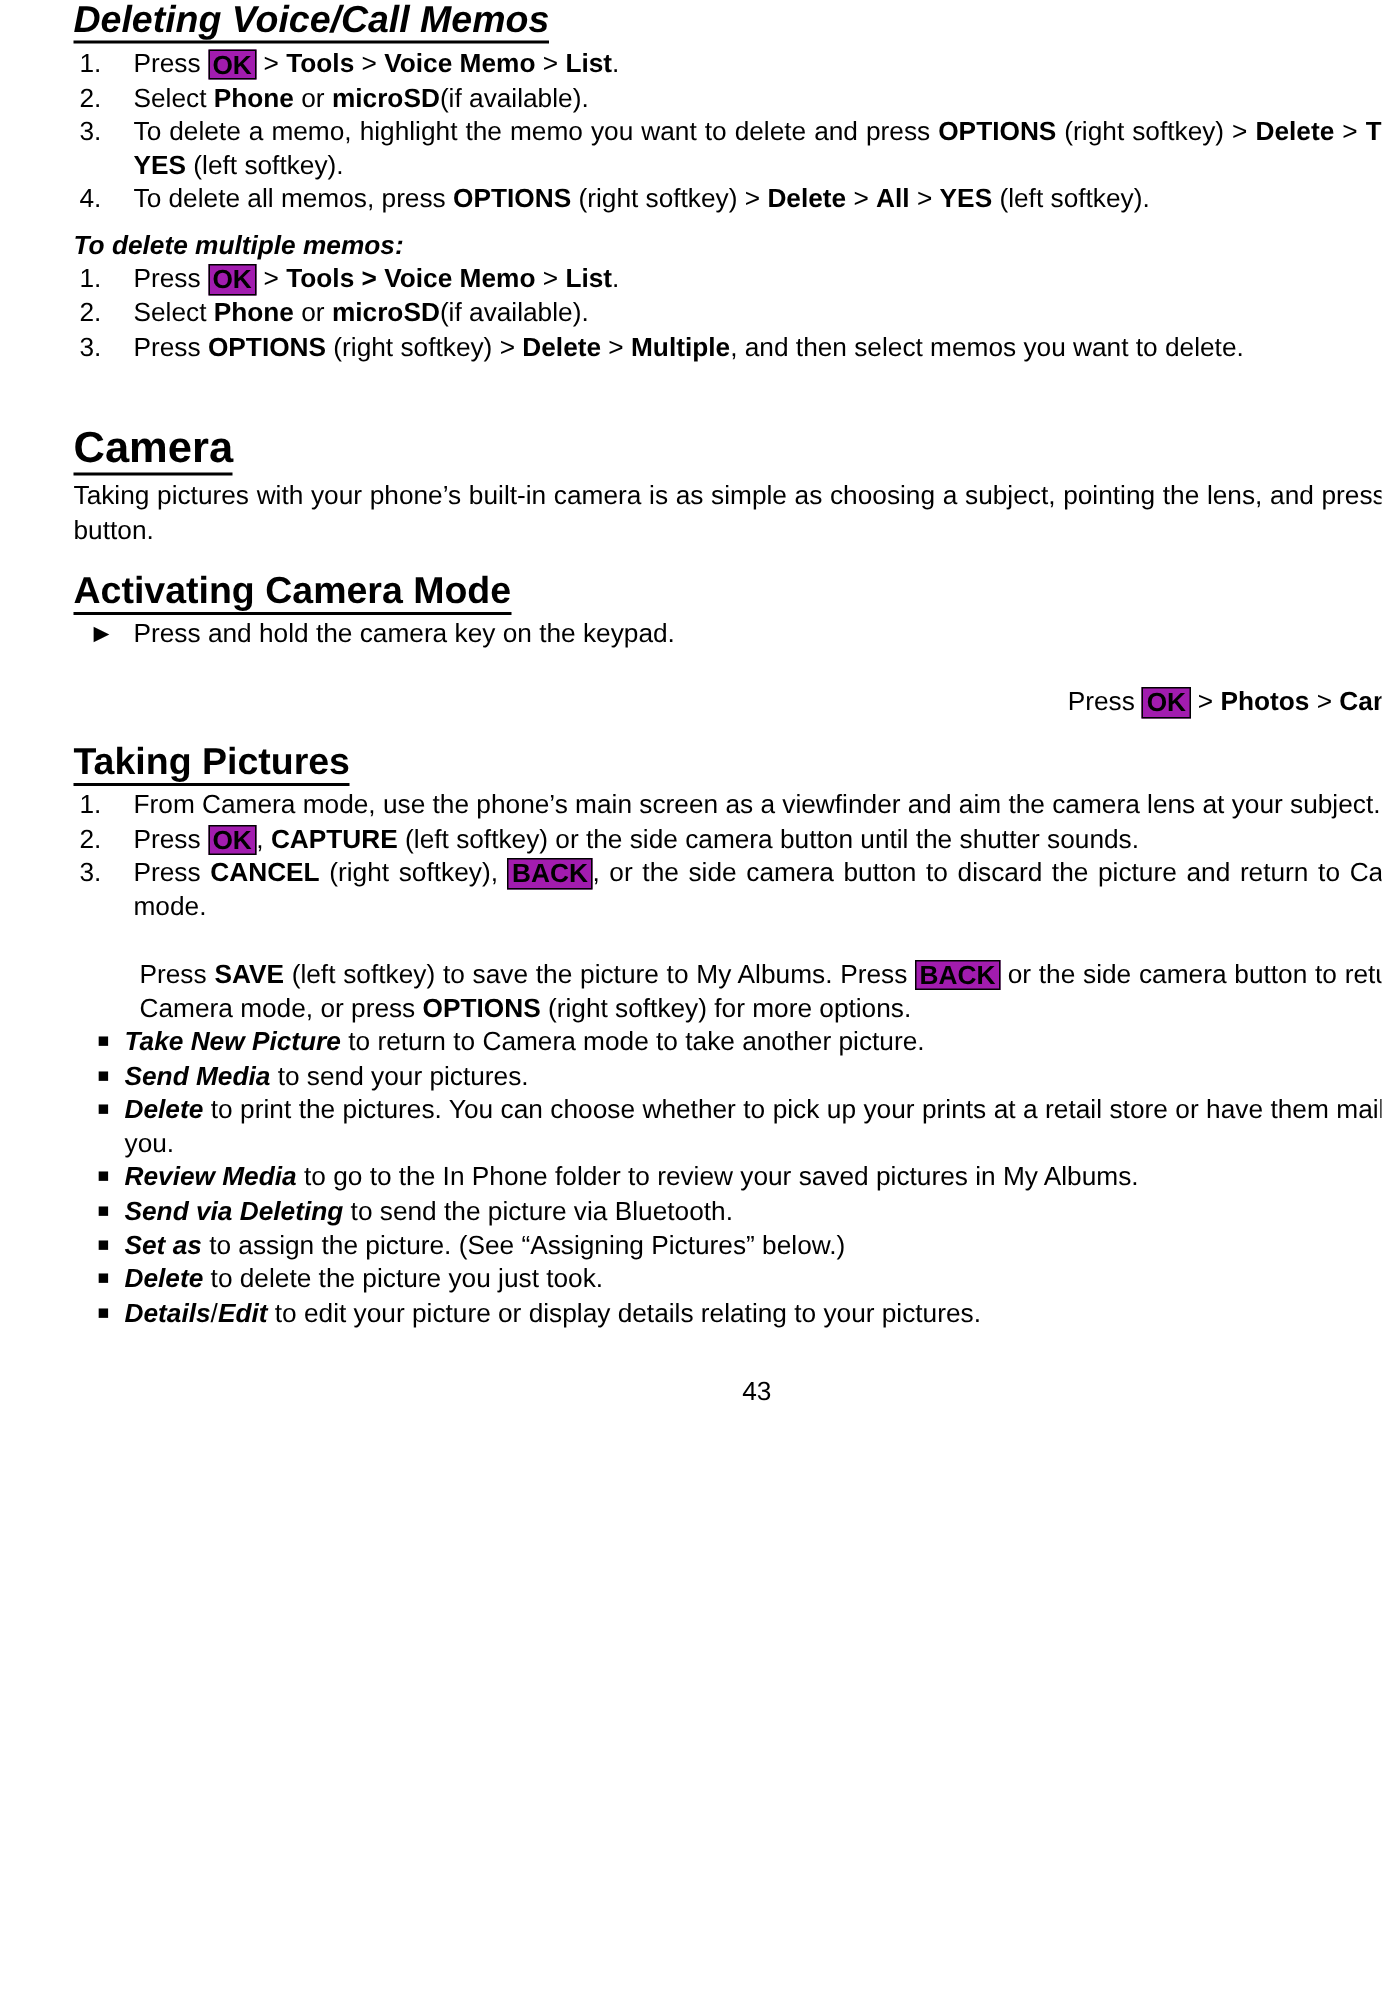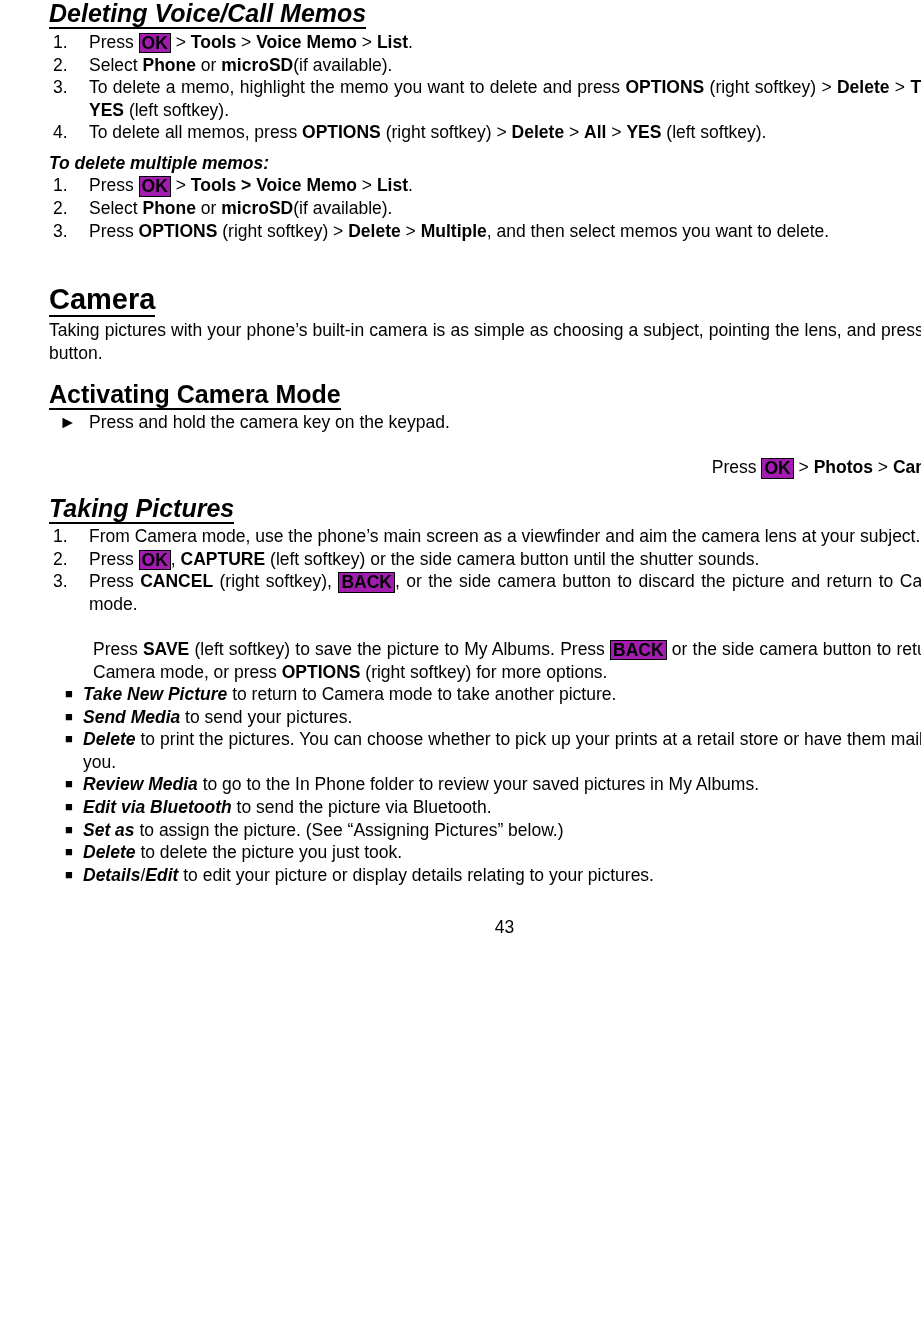--- a/index.html
+++ b/index.html
@@ -47,21 +47,21 @@
   }
   h2.sub-title {
     font-size: 25px;
     font-weight: bold;
     margin: 0 0 1px 0;
     padding: 0;
     line-height: 1.1;
     display: inline-block;
     border-bottom: 2px solid #000;
   }
-  h2.sub-title.italic { font-style: italic; }
+  h2.sub-title.italic { }
 
   .h-wrap { line-height: 1.0; margin: 0; padding: 0; }
 
   
   p.body {
     font-size: 17.5px;
     line-height: 1.29;
     margin: 0;
     padding: 0;
     text-align: justify;
@@ -254,21 +254,21 @@
       <div class="sqitem">
         <span class="sq">■</span>
         <span class="txt"><span class="bi">Delete</span> to print the pictures. You can choose whether to pick up your prints at a retail store or have them mailed to you.</span>
       </div>
       <div class="sqitem">
         <span class="sq">■</span>
         <span class="txt"><span class="bi">Review Media</span> to go to the In Phone folder to review your saved pictures in My Albums.</span>
       </div>
       <div class="sqitem">
         <span class="sq">■</span>
-        <span class="txt"><span class="bi">Edit via Bluetooth</span> to send the picture via Bluetooth.</span>
+        <span class="txt"><span class="bi">Send via Deleting</span> to send the picture via Bluetooth.</span>
       </div>
       <div class="sqitem">
         <span class="sq">■</span>
         <span class="txt"><span class="bi">Set as</span> to assign the picture. (See “Assigning Pictures” below.)</span>
       </div>
       <div class="sqitem">
         <span class="sq">■</span>
         <span class="txt"><span class="bi">Delete</span> to delete the picture you just took.</span>
       </div>
       <div class="sqitem">

